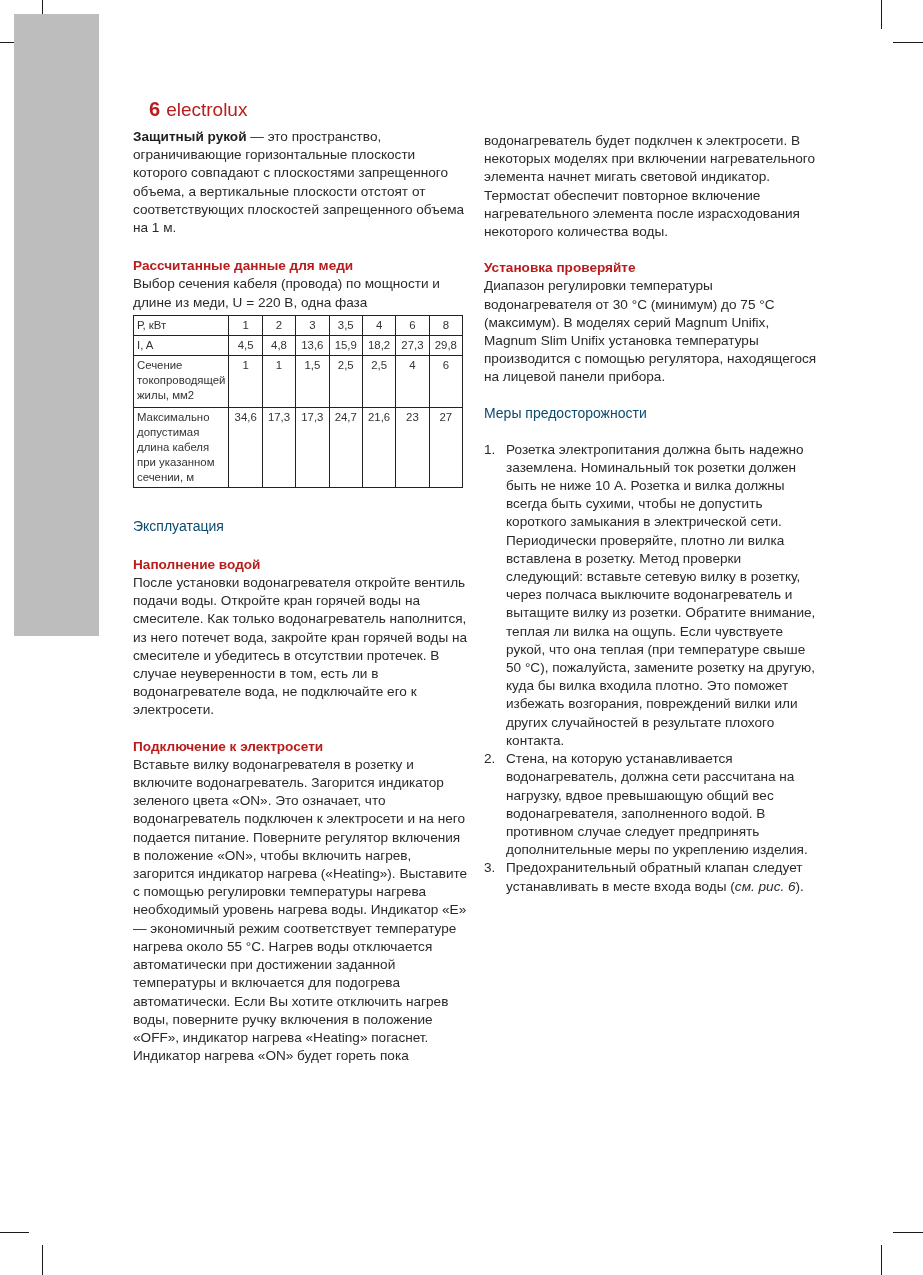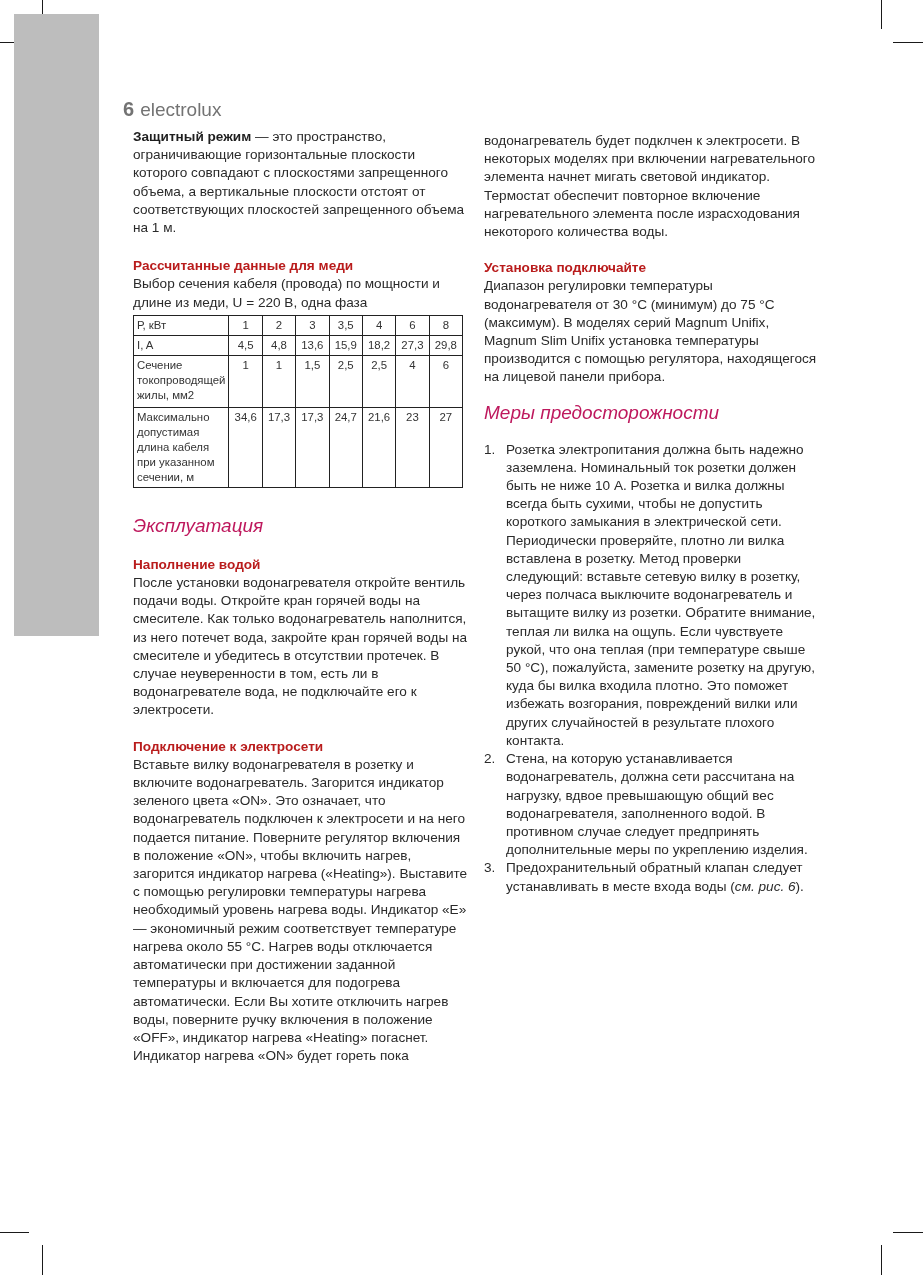--- a/index.html
+++ b/index.html
@@ -4,33 +4,33 @@
 <style>
   html, body { margin: 0; padding: 0; background: #ffffff; }
   body {
     width: 923px; height: 1275px; position: relative; overflow: hidden;
     font-family: "Liberation Sans", "DejaVu Sans", sans-serif;
     color: #2a2a2a;
   }
   .crop { position: absolute; background: #1a1a1a; }
   .sidebar-tab { position: absolute; left: 14px; top: 14px; width: 85px; height: 622px; background: #bdbdbd; }
 
-  .header { position: absolute; left: 123px; top: 98px; font-size: 19px; color: #737373; }
+  .header { position: absolute; left: 149px; top: 98px; font-size: 19px; color: #b91c1c; }
   .header .page-num { font-weight: bold; font-size: 20px; margin-right: 6px; }
 
   .col { position: absolute; font-size: 13.6px; line-height: 18.2px; }
   .col-left { left: 133px; top: 128px; width: 335px; }
   .col-right { left: 484px; top: 132px; width: 335px; }
 
   p { margin: 0; }
   .b { font-weight: bold; color: #1f1f1f; }
   .subhead { font-weight: bold; color: #b91c1c; margin: 0; }
   .gap-s { height: 18px; }
   .gap-m { height: 20px; }
-  .section-title { font-size: 19px; line-height: 24px; color: #be185d; margin: 0; font-weight: normal; font-style: italic; }
+  .section-title { font-size: 14px; line-height: 24px; color: #0c4a6e; margin: 0; font-weight: normal; }
 
   table.cable {
     border-collapse: collapse; margin-top: 3px; width: 330px;
     font-size: 11.4px; line-height: 15px; color: #333; padding-left: 48px;
   }
   table.cable td {
     border: 1px solid #222; padding: 2px 3px; vertical-align: top; text-align: center;
   }
   table.cable td.rowhead { text-align: left; width: 84px; }
   table.cable td.val { width: 27px; }
@@ -55,21 +55,21 @@
 <div class="crop" style="left:893px;top:1232px;width:30px;height:1px;"></div>
 <div class="crop" style="left:881px;top:1245px;width:1px;height:30px;"></div>
 
 <div class="sidebar-tab"></div>
 
 <div class="header">
   <span class="page-num">6</span><span>electrolux</span>
 </div>
 
 <div class="col col-left">
-  <p><span class="b">Защитный режим</span><span> — это пространство, ограничивающие горизонтальные плоскости которого совпадают с плоскостями запрещенного объема, а вертикальные плоскости отстоят от соответствующих плоскостей запрещенного объема на 1 м.</span></p>
+  <p><span class="b">Защитный рукой</span><span> — это пространство, ограничивающие горизонтальные плоскости которого совпадают с плоскостями запрещенного объема, а вертикальные плоскости отстоят от соответствующих плоскостей запрещенного объема на 1 м.</span></p>
 
   <div class="gap-m"></div>
   <p class="subhead">Рассчитанные данные для меди</p>
   <p>Выбор сечения кабеля (провода) по мощности и длине из меди, U = 220 В, одна фаза</p>
 
   <table class="cable">
     <tbody>
         <tr class="r1">
       <td class="rowhead">Р, кВт</td>
       <td class="val">1</td>
@@ -122,21 +122,21 @@
 
   <div class="gap-s"></div>
   <p class="subhead">Подключение к электросети</p>
   <p>Вставьте вилку водонагревателя в розетку и включите водонагреватель. Загорится индикатор зеленого цвета «ON». Это означает, что водонагреватель подключен к электросети и на него подается питание. Поверните регулятор включения в положение «ON», чтобы включить нагрев, загорится индикатор нагрева («Heating»). Выставите с помощью регулировки температуры нагрева необходимый уровень нагрева воды. Индикатор «E» — экономичный режим соответствует температуре нагрева около 55 °C. Нагрев воды отключается автоматически при достижении заданной температуры и включается для подогрева автоматически. Если Вы хотите отключить нагрев воды, поверните ручку включения в положение «OFF», индикатор нагрева «Heating» погаснет. Индикатор нагрева «ON» будет гореть пока</p>
 </div>
 
 <div class="col col-right">
   <p>водонагреватель будет подклчен к электросети. В некоторых моделях при включении нагревательного элемента начнет мигать световой индикатор. Термостат обеспечит повторное включение нагревательного элемента после израсходования некоторого количества воды.</p>
 
   <div class="gap-s"></div>
-  <p class="subhead">Установка подключайте</p>
+  <p class="subhead">Установка проверяйте</p>
   <p>Диапазон регулировки температуры водонагревателя от 30 °C (минимум) до 75 °C (максимум). В моделях серий Magnum Unifix, Magnum Slim Unifix установка температуры производится с помощью регулятора, находящегося на лицевой панели прибора.</p>
 
   <div style="height:14px"></div>
   <h2 class="section-title">Меры предосторожности</h2>
   <div style="height:16px"></div>
 
   <ol class="precautions">
     <li>
       <span class="num">1.</span>
       <span>Розетка электропитания должна быть надежно заземлена. Номинальный ток розетки должен быть не ниже 10 А. Розетка и вилка должны всегда быть сухими, чтобы не допустить короткого замыкания в электрической сети. Периодически проверяйте, плотно ли вилка вставлена в розетку. Метод проверки следующий: вставьте сетевую вилку в розетку, через полчаса выключите водонагреватель и вытащите вилку из розетки. Обратите внимание, теплая ли вилка на ощупь. Если чувствуете рукой, что она теплая (при температуре свыше 50 °C), пожалуйста, замените розетку на другую, куда бы вилка входила плотно. Это поможет избежать возгорания, повреждений вилки или других случайностей в результате плохого контакта.</span>

